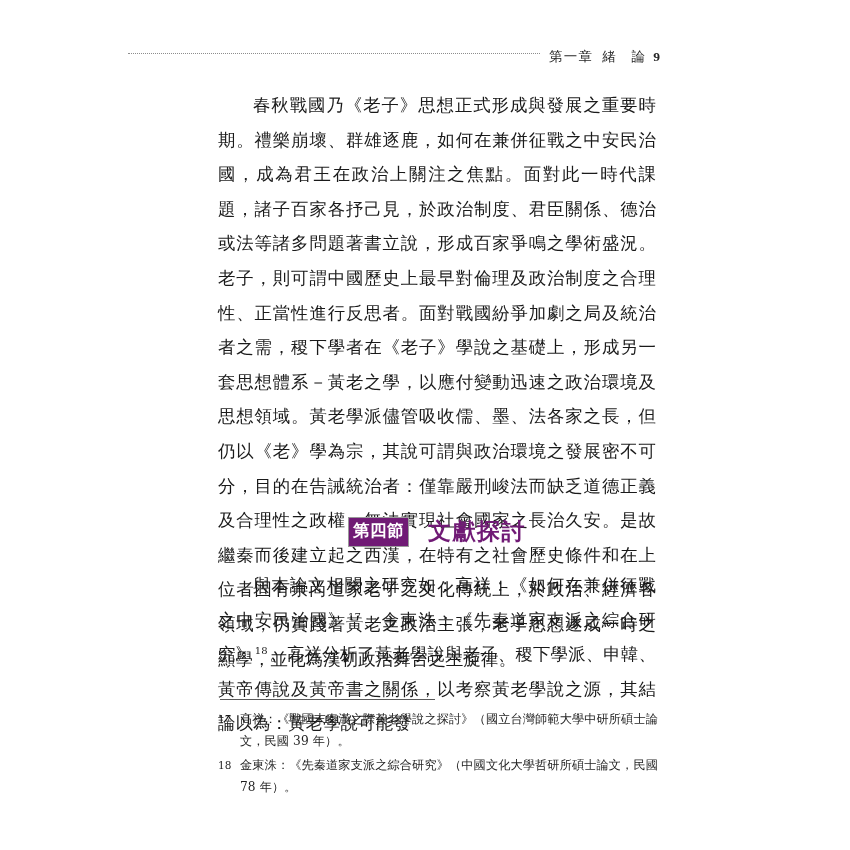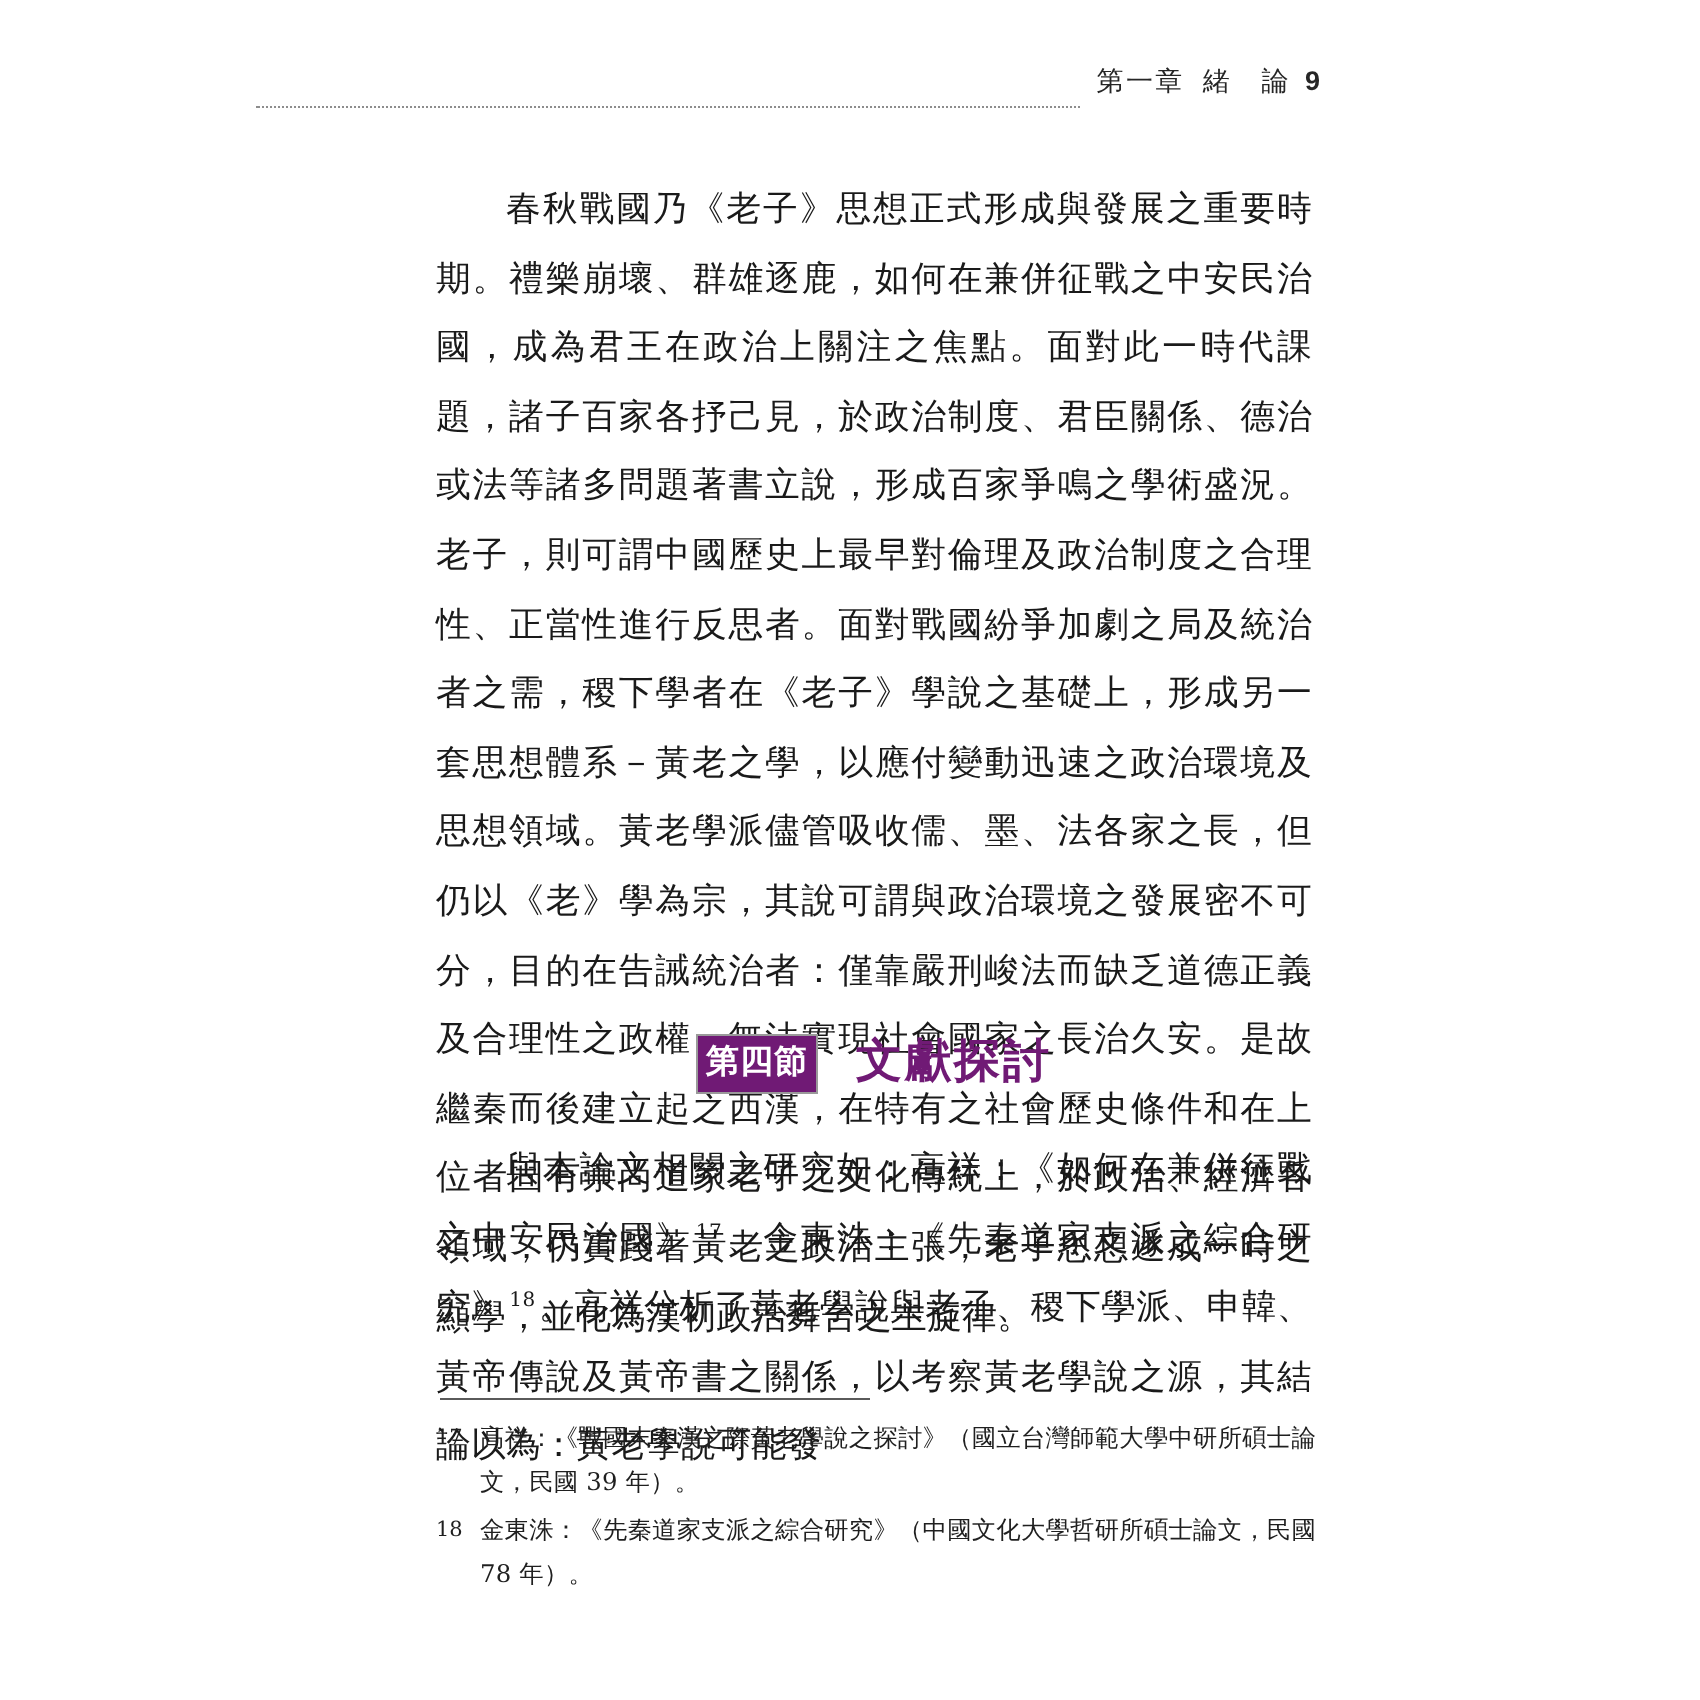--- a/index.html
+++ b/index.html
@@ -29,27 +29,27 @@
   .header-zone {
     position: absolute;
     left: 0;
     top: 32px;
     width: 850px;
     height: 34px;
   }
   .header-text {
     position: absolute;
     right: 190px;
-    top: 0;
+    top: 16px;
     font-size: 13.5px;
     line-height: 18px;
     letter-spacing: 0.6px;
     color: #262626;
     white-space: nowrap;
-    font-family: Liberation Sans, sans-serif;
+    font-family: Liberation Serif, serif;
   }
   .header-text .hdr-chapter { letter-spacing: 1.2px; }
   .header-text .hdr-sep { display: inline-block; width: 9px; }
   .header-text .hdr-word1 { letter-spacing: 1.2px; }
   .header-text .hdr-pageno {
     font-weight: bold;
     font-size: 13.5px;
     letter-spacing: 0;
     margin-left: 7px;
   }

